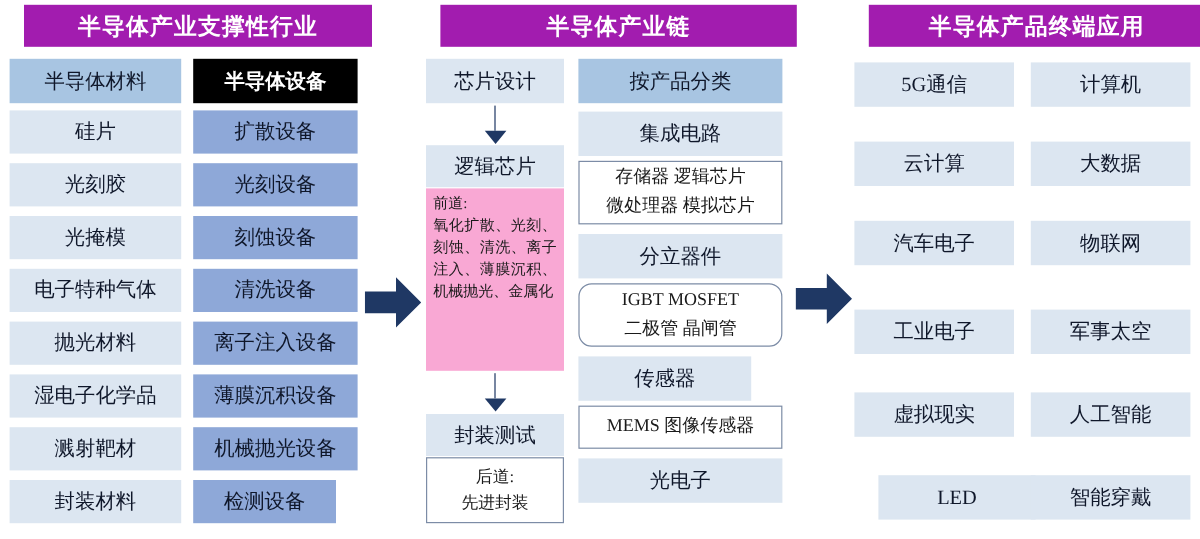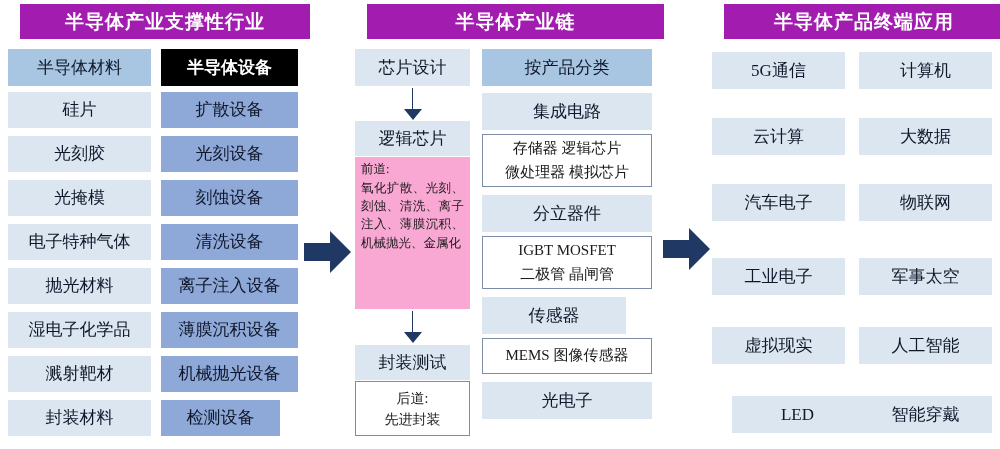--- a/index.html
+++ b/index.html
@@ -206,21 +206,21 @@
 
     <div class="box t-mid" style="left:127px; top:45px; width:170px; height:37px;">按产品分类</div>
 
     <div class="box t-pale" style="left:127px; top:89px; width:170px; height:37px;">集成电路</div>
     <div class="prod-detail" style="left:127px; top:130px; width:170px; height:53px;">
       <span>存储器  逻辑芯片</span>
       <span>微处理器  模拟芯片</span>
     </div>
 
     <div class="box t-pale" style="left:127px; top:191px; width:170px; height:37px;">分立器件</div>
-    <div class="prod-detail" style="left:127px; top:232px; width:170px; height:53px;">
+    <div class="prod-detail" style="left:127px; top:232px; width:170px; height:53px;border-radius:11px;">
       <span>IGBT  MOSFET</span>
       <span>二极管  晶闸管</span>
     </div>
 
     <div class="box t-pale" style="left:127px; top:293px; width:144px; height:37px;text-align:center;">传感器</div>
     <div class="prod-detail" style="left:127px; top:334px; width:170px; height:36px;">
       <span>MEMS  图像传感器</span>
     </div>
 
     <div class="box t-pale" style="left:127px; top:378px; width:170px; height:37px;">光电子</div>

